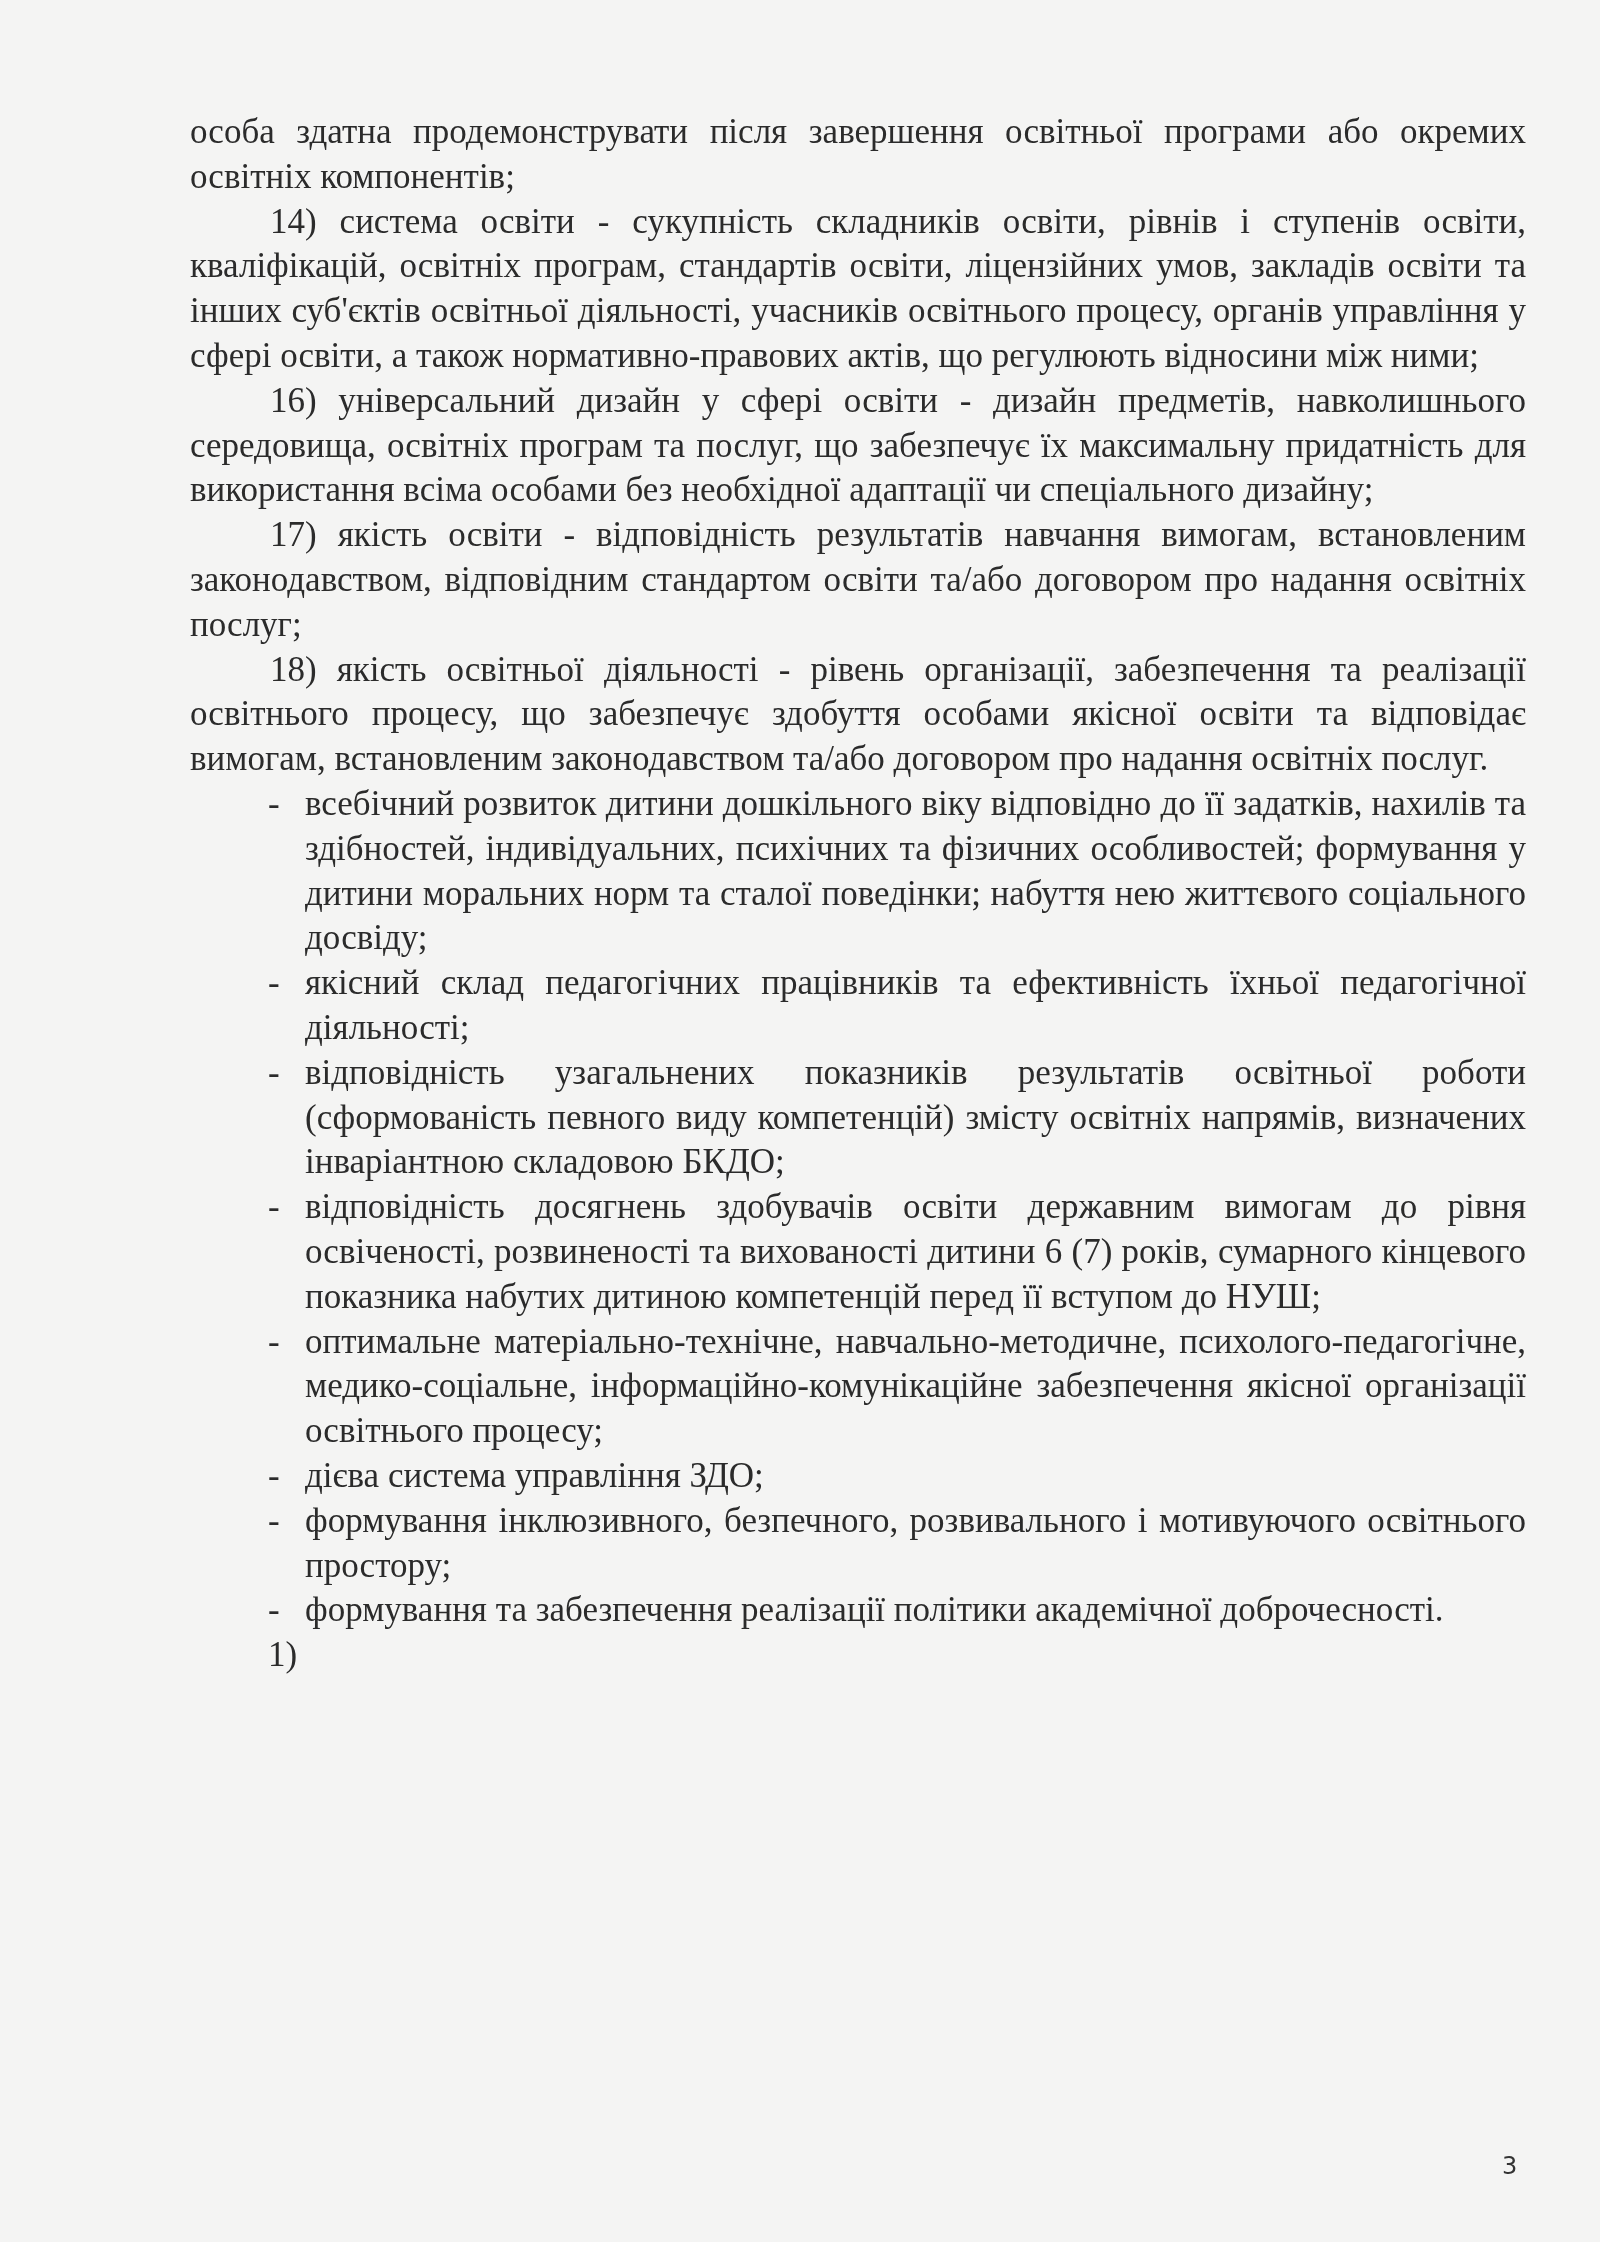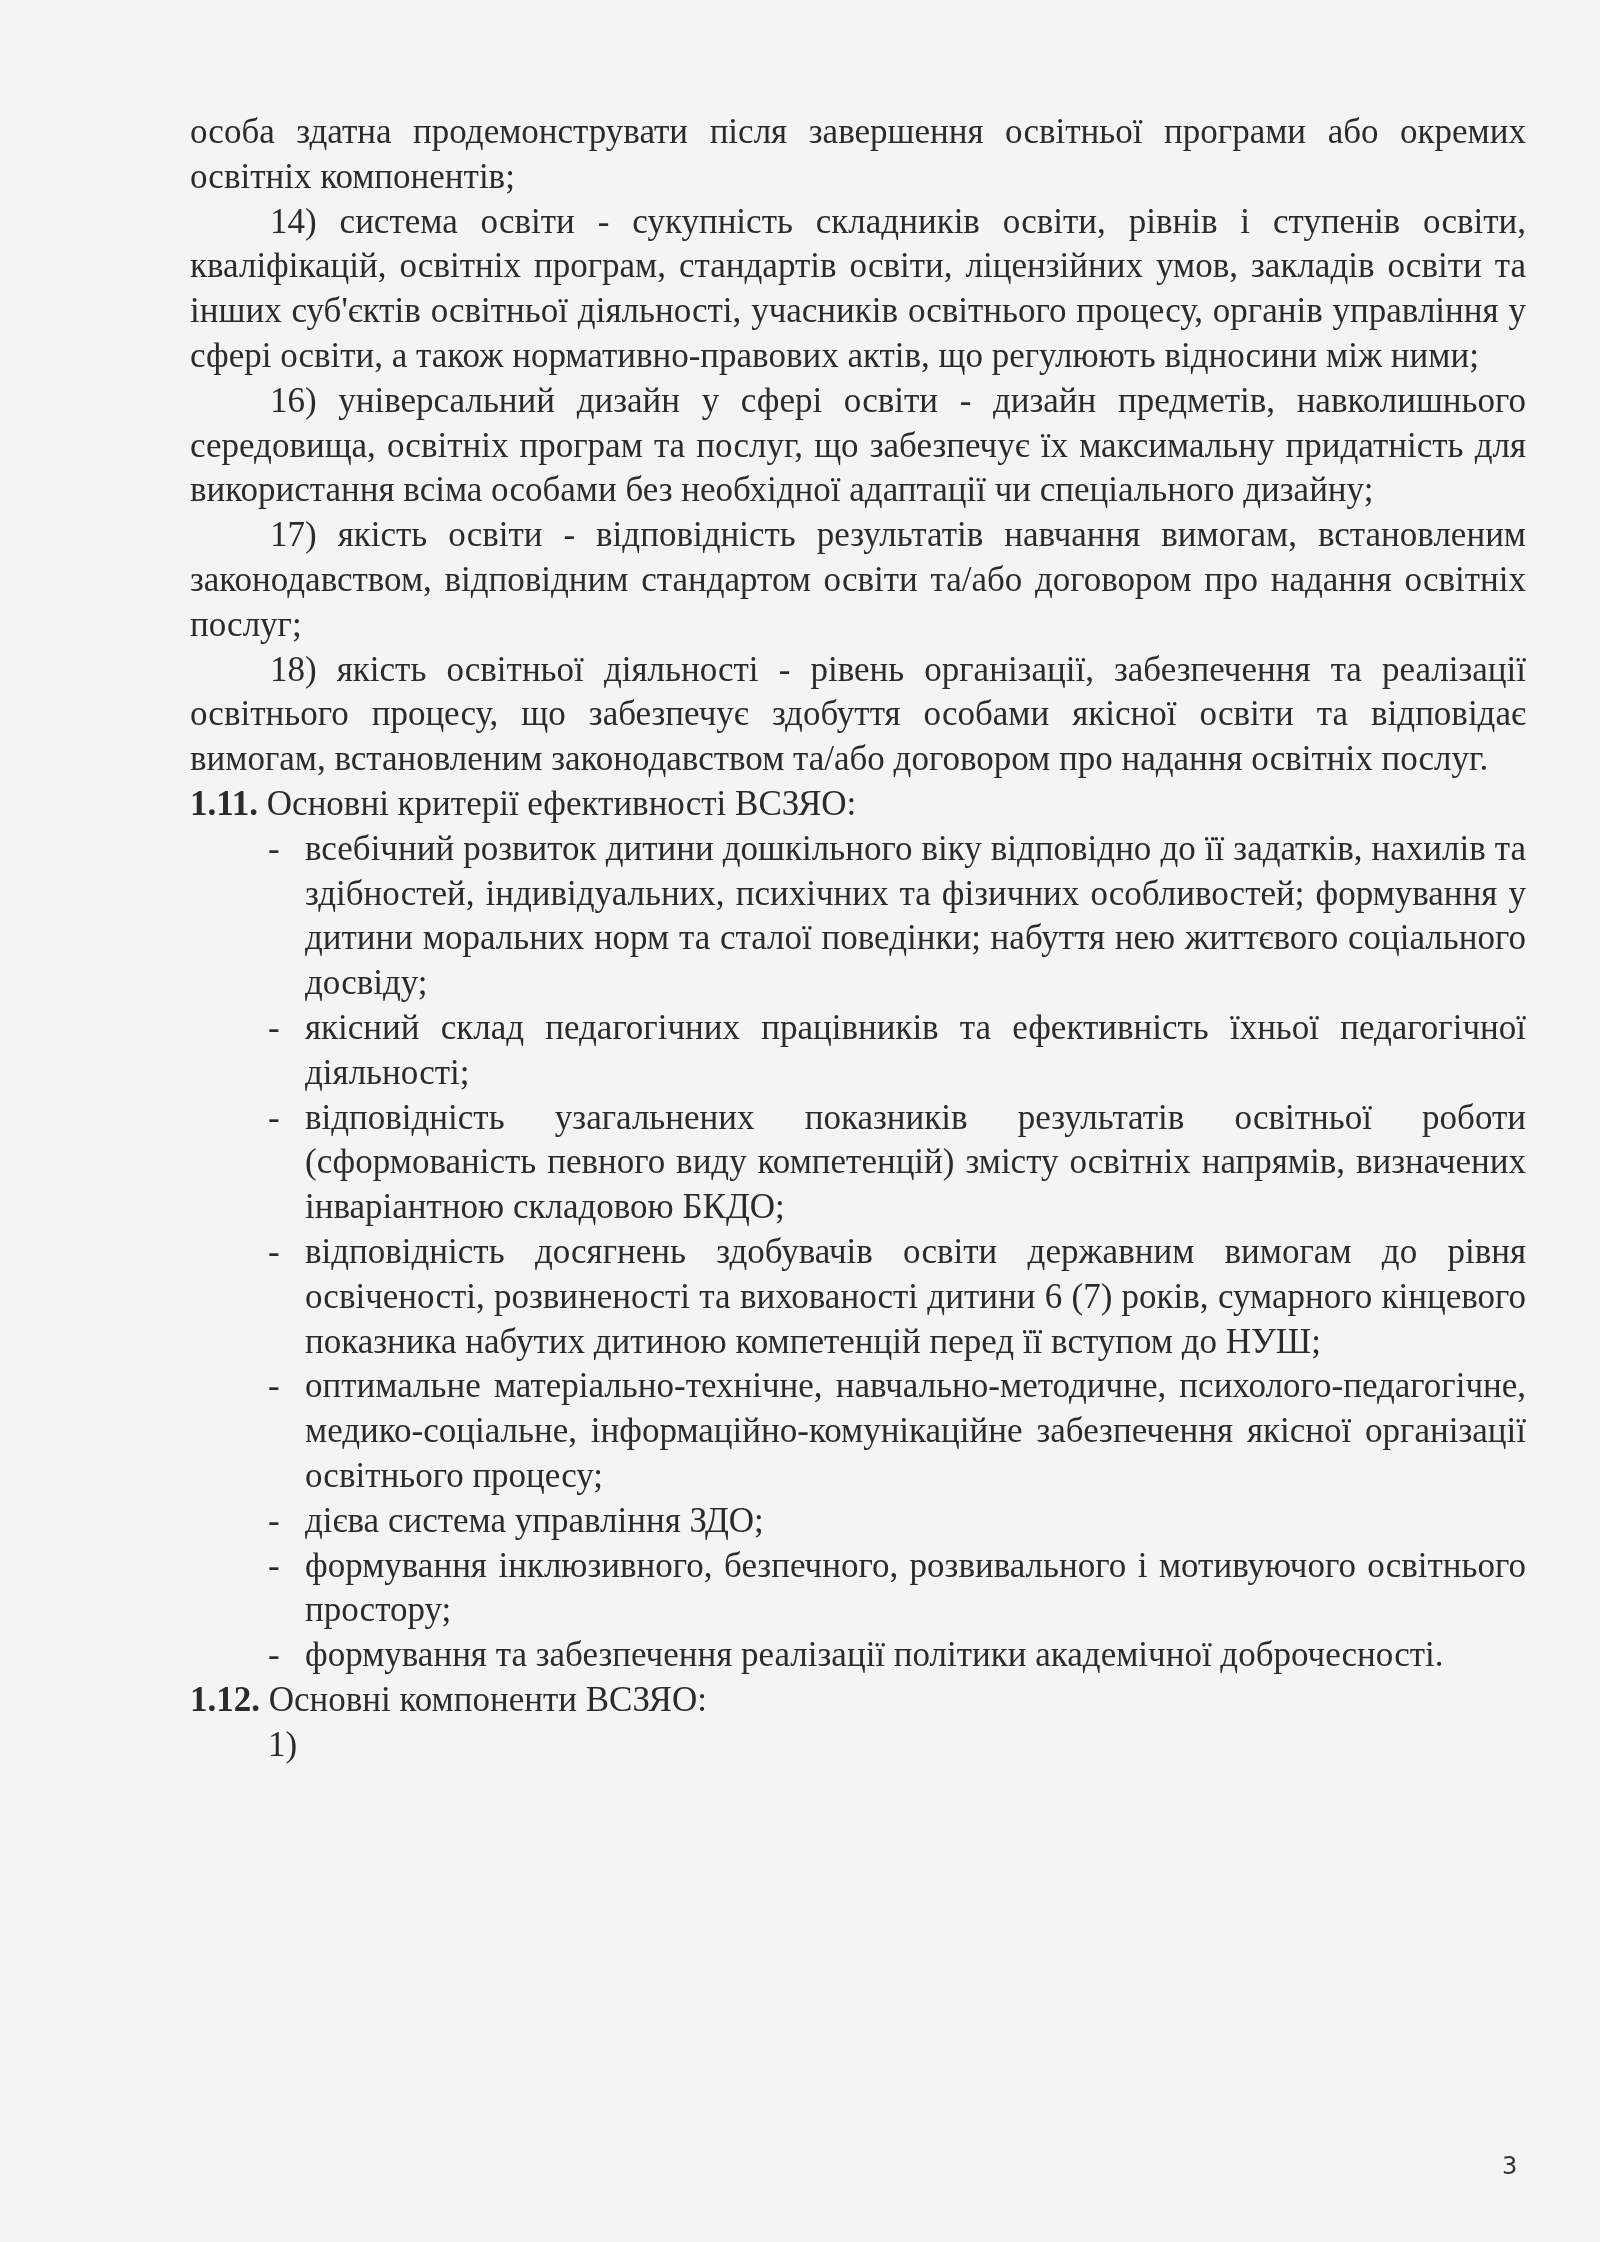--- a/index.html
+++ b/index.html
@@ -60,34 +60,32 @@
 
   <p class="def"><span>14)</span> <span class="term">система освіти</span><span> - </span><span>сукупність складників освіти, рівнів і ступенів освіти, кваліфікацій, освітніх програм, стандартів освіти, ліцензійних умов, закладів освіти та інших суб'єктів освітньої діяльності, учасників освітнього процесу, органів управління у сфері освіти, а також нормативно-правових актів, що регулюють відносини між ними;</span></p>
 
 
   <p class="def"><span>16)</span> <span class="term">універсальний дизайн у сфері освіти</span><span> - </span><span>дизайн предметів, навколишнього середовища, освітніх програм та послуг, що забезпечує їх максимальну придатність для використання всіма особами без необхідної адаптації чи спеціального дизайну;</span></p>
 
   <p class="def"><span>17)</span> <span class="term">якість освіти</span><span> - </span><span>відповідність результатів навчання вимогам, встановленим законодавством, відповідним стандартом освіти та/або договором про надання освітніх послуг;</span></p>
 
   <p class="def"><span>18)</span> <span class="term">якість освітньої діяльності</span><span> - </span><span>рівень організації, забезпечення та реалізації освітнього процесу, що забезпечує здобуття особами якісної освіти та відповідає вимогам, встановленим законодавством та/або договором про надання освітніх послуг.</span></p>
 
-  <p class="section-head"><span class="num">1.11.</span> <span>Основні критерії ефективності ВСЗЯО:</span></p>
 
   <ul class="bullets">
     <li><span class="dash">-</span><span>всебічний розвиток дитини дошкільного віку відповідно до її задатків, нахилів та здібностей, індивідуальних, психічних та фізичних особливостей; формування у дитини моральних норм та сталої поведінки; набуття нею життєвого соціального досвіду;</span></li>
     <li><span class="dash">-</span><span>якісний склад педагогічних працівників та ефективність їхньої педагогічної діяльності;</span></li>
     <li><span class="dash">-</span><span>відповідність узагальнених показників результатів освітньої роботи (сформованість певного виду компетенцій) змісту освітніх напрямів, визначених інваріантною складовою БКДО;</span></li>
     <li><span class="dash">-</span><span>відповідність досягнень здобувачів освіти державним вимогам до рівня освіченості, розвиненості та вихованості дитини 6 (7) років, сумарного кінцевого показника набутих дитиною компетенцій перед її вступом до НУШ;</span></li>
     <li><span class="dash">-</span><span>оптимальне матеріально-технічне, навчально-методичне, психолого-педагогічне, медико-соціальне, інформаційно-комунікаційне забезпечення якісної організації освітнього процесу;</span></li>
     <li><span class="dash">-</span><span>дієва система управління ЗДО;</span></li>
     <li><span class="dash">-</span><span>формування інклюзивного, безпечного, розвивального і мотивуючого освітнього простору;</span></li>
     <li><span class="dash">-</span><span>формування та забезпечення реалізації політики академічної доброчесності.</span></li>
   </ul>
 
-  <p class="section-head"><span class="num">1.12.</span> <span>Основні компоненти ВСЗЯО:</span></p>
 
   <ol class="components">
     <li><span class="marker">1)</span></li>
   </ol>
 
 </div>
 
 <div class="page-number">3</div>
 
 </body></html>

